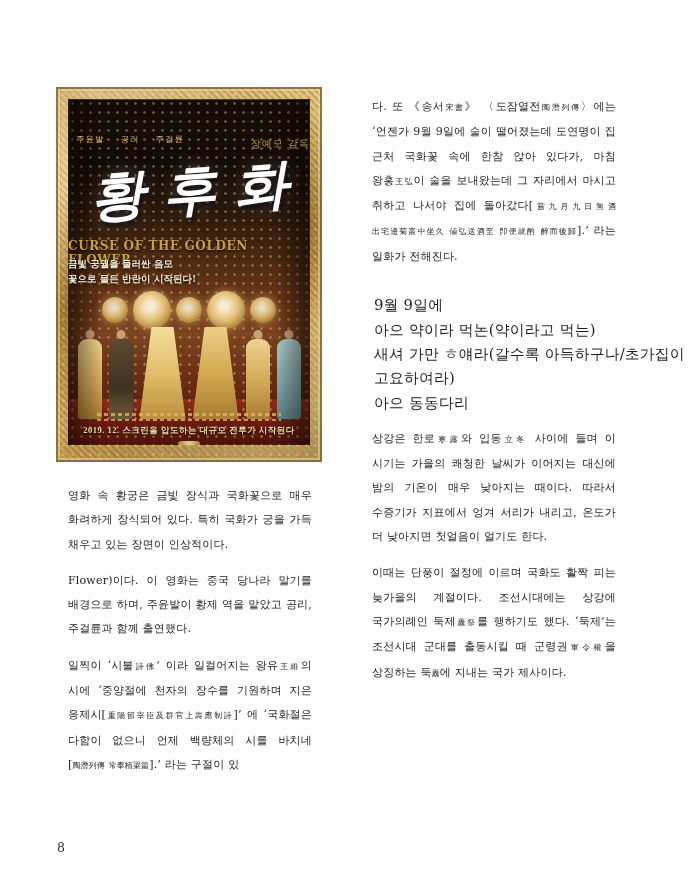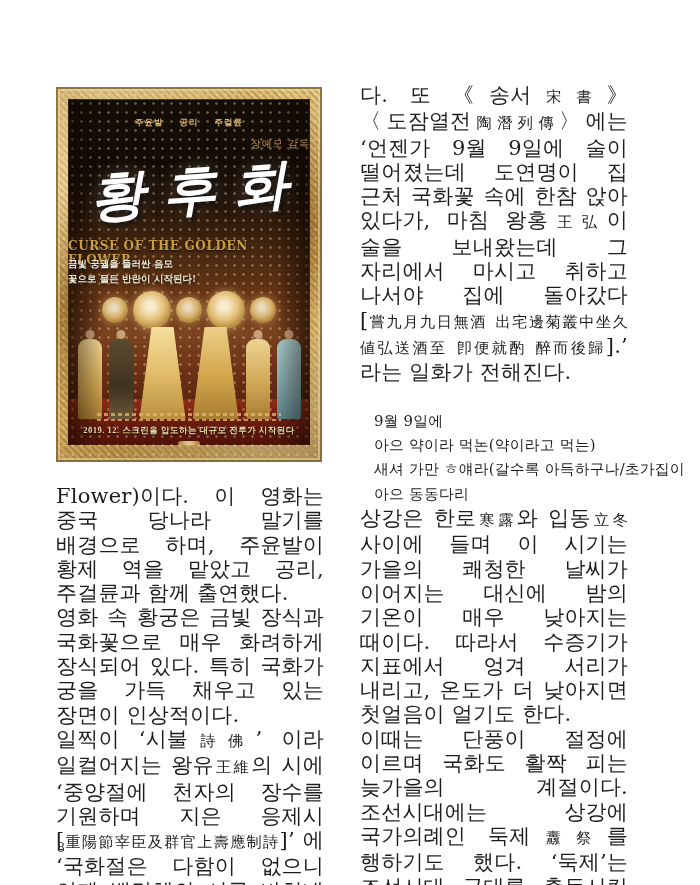--- a/index.html
+++ b/index.html
@@ -4,21 +4,21 @@
 <style>
   html,body{margin:0;padding:0;background:#ffffff;}
   body{width:700px;height:885px;position:relative;overflow:hidden;
        font-family:"DejaVu Serif","Liberation Serif",serif;color:#1d1d1d;}
   .page{position:absolute;inset:0;background:#ffffff;}
 
   
   .col{position:absolute;width:268px;}
   .col-left{left:56px;top:87px;}
   .col-right{left:360px;top:83px;}
-  .body-text p{margin:0;font-size:21px;line-height:24.3px;text-align:justify;
+  .body-text p{margin:12px;font-size:11px;line-height:24.3px;text-align:justify;
                letter-spacing:.2px;word-break:keep-all;}
   .gap-before{margin-top:24.3px;}
   .poem{margin-top:24.3px;margin-left:14px;}
   .poem div{font-size:14.8px;line-height:24.3px;letter-spacing:.2px;white-space:nowrap;}
   .hanja{font-size:.72em;}
 
   
   .poster{position:relative;width:266px;height:375px;margin-bottom:22px;
     background:
       radial-gradient(circle at 18% 12%, rgba(255,243,205,.45), transparent 38%),
@@ -29,22 +29,22 @@
   .poster::after{content:"";position:absolute;inset:3px;pointer-events:none;
     background-image:radial-gradient(circle, rgba(255,236,180,.55) 1px, transparent 1.6px);
     background-size:9px 9px;opacity:.6;}
   .poster-inner{position:absolute;left:12px;right:12px;top:12px;bottom:17px;overflow:hidden;
     background:linear-gradient(180deg,#1a1008 0%,#120b05 18%,#241409 30%,#46270f 44%,
                #6b3717 58%,#7c4420 68%,#6a2f15 80%,#551f0d 92%,#481808 100%);
     box-shadow:inset 0 0 0 1px rgba(200,160,90,.35), inset 0 0 40px rgba(0,0,0,.55);}
   .poster-inner::before{content:"";position:absolute;inset:0;pointer-events:none;z-index:5;
     background:linear-gradient(90deg, rgba(20,8,2,.55) 0%, transparent 14%,
                transparent 86%, rgba(20,8,2,.55) 100%);}
-  .cast-row{position:absolute;top:18px;left:0;right:0;text-align:center;z-index:6;
-    color:#dcb76c;font-size:8.5px;font-weight:bold;letter-spacing:1px;}
+  .cast-row{position:absolute;top:35px;left:0;right:0;z-index:6;
+    color:#dcb76c;font-size:8.5px;font-weight:normal;letter-spacing:1px;}
   .cast-row span{margin:0 8px;}
   .director-row{position:absolute;top:38px;left:0;right:0;text-align:right;z-index:6;
     color:#bd9a50;font-size:10px;letter-spacing:1px;}
   .title-kr{position:absolute;top:48px;left:0;right:0;height:86px;line-height:86px;z-index:6;
     text-align:center;color:#ffffff;font-size:54px;font-weight:bold;font-style:italic;
     letter-spacing:18px;text-indent:18px;transform:rotate(-4deg);
     text-shadow:2px 3px 7px rgba(0,0,0,.85), 0 0 18px rgba(255,255,255,.25);}
   .title-en{position:absolute;top:140px;right:9px;z-index:6;color:#c99f42;
     font-size:12px;font-weight:bold;letter-spacing:.6px;
     text-shadow:0 1px 2px rgba(0,0,0,.9);}
@@ -133,33 +133,34 @@
         <div class="credits-lines">
           <div></div>
           <div></div>
         </div>
         <div class="release-row">2019. 12. 스크린을 압도하는 대규모 전투가 시작된다</div>
         <div class="emblem"></div>
       </div>
     </div>
 
     <div class="body-text">
+      <p>영화 속 황궁은 금빛 장식과 국화꽃으로 매우 화려하게 장식되어 있다. 특히 국화가 궁을 가득 채우고 있는 장면이 인상적이다.</p>
       <p>Flower)이다. 이 영화는 중국 당나라 말기를 배경으로 하며, 주윤발이 황제 역을 맡았고 공리, 주걸륜과 함께 출연했다.</p>
-      <p>영화 속 황궁은 금빛 장식과 국화꽃으로 매우 화려하게 장식되어 있다. 특히 국화가 궁을 가득 채우고 있는 장면이 인상적이다.</p>
       <p class="gap-before">일찍이 ‘시불<span class="hanja">詩佛</span>’ 이라 일컬어지는 왕유<span class="hanja">王維</span>의 시에 ‘중양절에 천자의 장수를 기원하며 지은 응제시[<span class="hanja">重陽節宰臣及群官上壽應制詩</span>]’ 에 ‘국화절은 다함이 없으니 언제 백량체의 시를 바치네[<span class="hanja">陶潛列傳</span> <span class="hanja">常奉栢梁篇</span>].’ 라는 구절이 있</p>
     </div>
   </div>
 
   <div class="col col-right body-text">
     <p>다. 또 《송서<span class="hanja">宋書</span>》 〈도잠열전<span class="hanja">陶潛列傳</span>〉에는 ‘언젠가 9월 9일에 술이 떨어졌는데 도연명이 집 근처 국화꽃 속에 한참 앉아 있다가, 마침 왕홍<span class="hanja">王弘</span>이 술을 보내왔는데 그 자리에서 마시고 취하고 나서야 집에 돌아갔다[<span class="hanja">嘗九月九日無酒</span> <span class="hanja">出宅邊菊叢中坐久</span> <span class="hanja">値弘送酒至</span> <span class="hanja">卽便就酌</span> <span class="hanja">醉而後歸</span>].’ 라는 일화가 전해진다.</p>
 
     <div class="poem">
       <div>9월 9일에</div>
       <div>아으 약이라 먹논(약이라고 먹는)</div>
       <div>새셔 가만 ㅎ얘라(갈수록 아득하구나/초가집이</div>
+      <div>고요하여라)</div>
       <div>아으 동동다리</div>
     </div>
 
     <p class="gap-before">상강은 한로<span class="hanja">寒露</span>와 입동<span class="hanja">立冬</span> 사이에 들며 이 시기는 가을의 쾌청한 날씨가 이어지는 대신에 밤의 기온이 매우 낮아지는 때이다. 따라서 수증기가 지표에서 엉겨 서리가 내리고, 온도가 더 낮아지면 첫얼음이 얼기도 한다.</p>
     <p>이때는 단풍이 절정에 이르며 국화도 활짝 피는 늦가을의 계절이다. 조선시대에는 상강에 국가의례인 둑제<span class="hanja">纛祭</span>를 행하기도 했다. ‘둑제’는 조선시대 군대를 출동시킬 때 군령권<span class="hanja">軍令權</span>을 상징하는 둑<span class="hanja">纛</span>에 지내는 국가 제사이다.</p>
 
   </div>
 
   <div class="page-number">8</div>
 </div>

